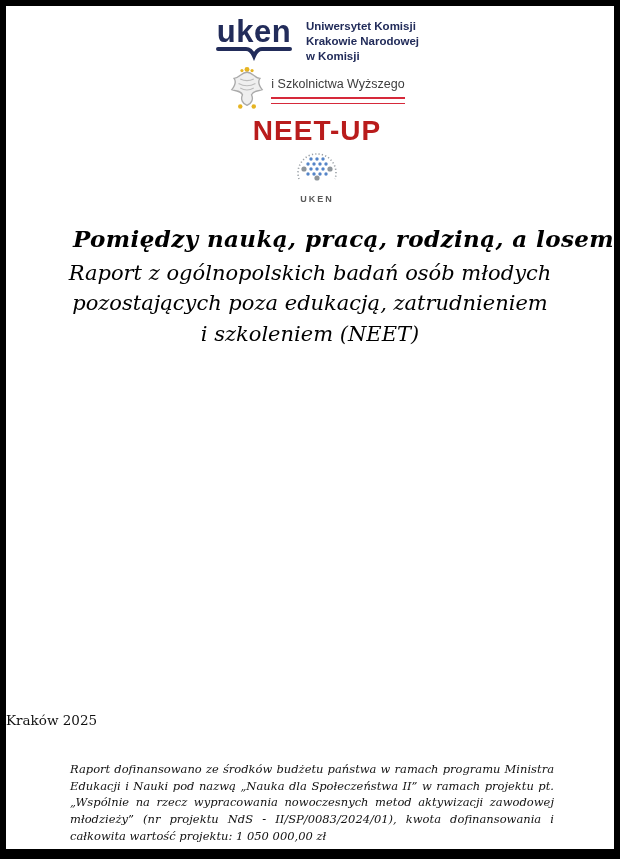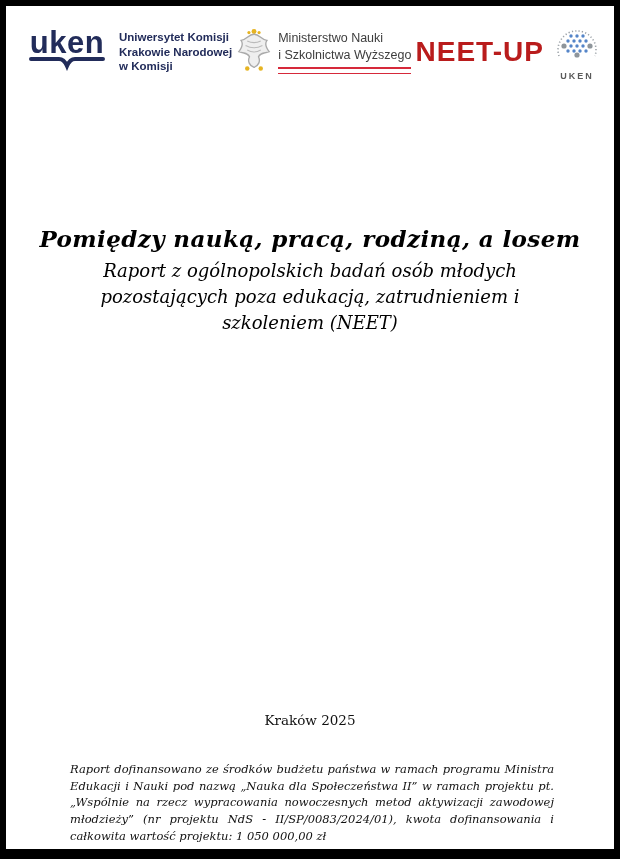--- a/index.html
+++ b/index.html
@@ -12,20 +12,21 @@
     border-bottom-width:10px;
     overflow:hidden;
     font-family:"DejaVu Serif", serif;
     color:#111;
   }
   
   .logo-bar{
     position:absolute;top:12px;left:22px;right:8px;height:68px;
     display:flex;align-items:center;justify-content:space-between;
     font-family:"Liberation Sans", sans-serif;
+    flex-direction:column;
   }
   .uken-logo{display:flex;align-items:center;}
   .uken-wordmark-wrap{display:flex;flex-direction:column;align-items:center;}
   .uken-wordmark{
     font-weight:bold;font-size:31px;line-height:0.9;letter-spacing:0.5px;
     color:#222c5a;font-family:"Liberation Sans", sans-serif;
   }
   .uken-caption{
     margin-left:13px;font-size:11.5px;font-weight:bold;line-height:1.28;
     color:#222c5a;
@@ -40,30 +41,30 @@
   .neetup-wordmark{
     font-size:28px;font-weight:800;letter-spacing:1px;color:#b91c1c;
     font-family:"Liberation Sans", sans-serif;transform:scaleY(1.02);
   }
   .uken-seal{display:flex;flex-direction:column;align-items:center;width:58px;}
   .uken-seal-label{
     font-size:9px;font-weight:bold;letter-spacing:2px;color:#5a5a5a;margin-top:1px;
   }
   
   .cover-title{
-    position:absolute;top:204px;left:0;right:0;text-align:center;
+    position:absolute;top:204px;left:0;right:0;text-align:right;
     font-size:23px;font-weight:bold;font-style:italic;letter-spacing:0.4px;
     color:#000;
   }
   .cover-subtitle{
     position:absolute;top:252px;left:60px;right:60px;text-align:center;
-    font-size:18px;font-style:italic;line-height:1.45;color:#000;
+    font-size:21px;font-style:italic;line-height:1.45;color:#000;
   }
   .place-year{
-    position:absolute;top:706px;left:0;right:0;text-align:center;
+    position:absolute;top:706px;left:0;right:0;text-align:left;
     font-size:13.5px;color:#111;
   }
   .funding-note{
     position:absolute;top:755px;left:64px;width:484px;
     font-size:11.5px;font-style:italic;line-height:1.45;
     text-align:justify;color:#111;
   }
 </style>
 </head>
 <body>
@@ -98,21 +99,20 @@
                    C8 23.5 10 22 12 26 C10 30 12 34 16 35.5
                    C20 34 22 30 20 26 C22 22 24 23.5 29.5 21.5
                    C27.5 19 25 15 27.5 11.5 C22.5 11 21 6 16 6 Z" fill="#efefef" stroke="#aaaaaa" stroke-width="1.2"></path>
           <path d="M10 12 Q16 15 22 12 M8.5 16 Q16 20 23.5 16 M10 20 Q16 23.5 22 20" fill="none" stroke="#bbbbbb" stroke-width="1"></path>
           <circle cx="10" cy="36.5" r="2" fill="#e6b422"></circle>
           <circle cx="22" cy="36.5" r="2" fill="#e6b422"></circle>
         </svg>
       </span>
       <div class="ministry-right">
         <div class="ministry-caption">
-          <div>Ministerstwo Nauki</div>
           <div>i Szkolnictwa Wyższego</div>
         </div>
         <div class="ministry-underline"></div>
       </div>
     </div>
 
     <div>
       <span class="neetup-wordmark">NEET-UP</span>
     </div>
 

